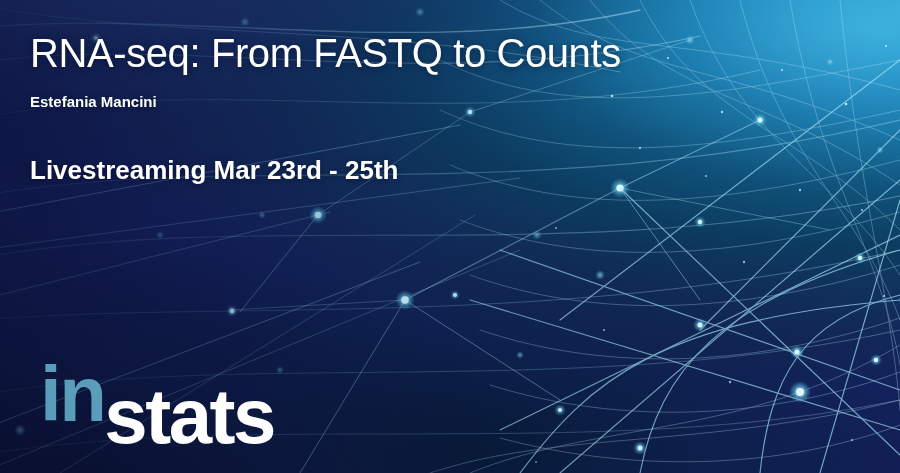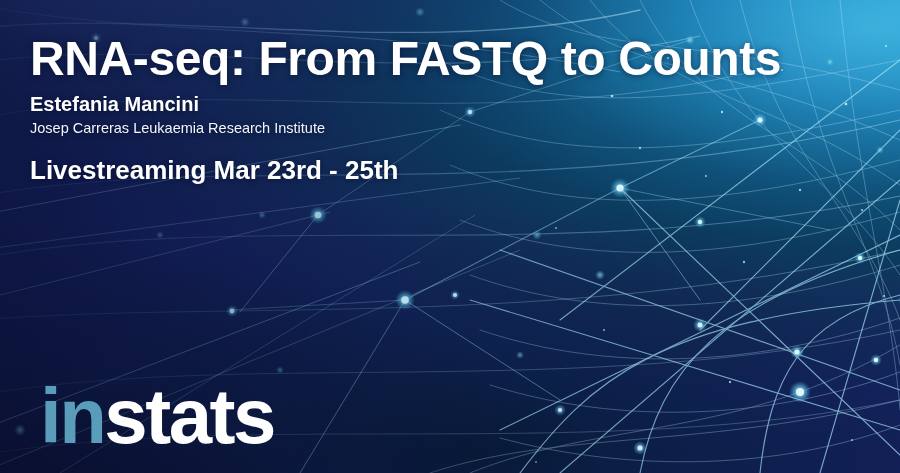--- a/index.html
+++ b/index.html
@@ -75,32 +75,32 @@
 
   
   #content {
     position: absolute;
     inset: 0;
   }
   #title {
     position: absolute;
     left: 30px;
     top: 31px;
-    font-size: 48px;
-    font-weight: 700;
+    font-size: 40px;
+    font-weight: 400;
     color: #ffffff;
     letter-spacing: -0.4px;
     white-space: nowrap;
     text-shadow: 0 1px 7px rgba(3,10,34,0.55);
   }
   #presenter {
     position: absolute;
     left: 30px;
     top: 93px;
-    font-size: 20px;
+    font-size: 15px;
     font-weight: 700;
     color: #ffffff;
     white-space: nowrap;
     text-shadow: 0 1px 5px rgba(3,10,34,0.55);
   }
   #affiliation {
     position: absolute;
     left: 30px;
     top: 120px;
     font-size: 14.5px;
@@ -119,21 +119,21 @@
     white-space: nowrap;
     text-shadow: 0 1px 5px rgba(3,10,34,0.55);
   }
 
   
   #logo {
     position: absolute;
     left: 40px;
     bottom: 18px;
     display: flex;
-    align-items: flex-end;
+    align-items: center;
     font-size: 78px;
     font-weight: 700;
     letter-spacing: -2.5px;
     line-height: 1;
   }
   #logo-in  { color: #5a9dbb; }
   #logo-stats { color: #ffffff; margin-top: 44px; }
 </style>
 </head>
 <body>
@@ -322,21 +322,20 @@
         <circle cx="536" cy="462" r="1.0" opacity="0.55"></circle>
       </g>
     </g>
   </svg>
 
   <div class="bg-layer" id="bg-vignette"></div>
 
   <div id="content">
     <div id="title">RNA-seq: From FASTQ to Counts</div>
     <div id="presenter">Estefania Mancini</div>
-    <div id="affiliation">Josep Carreras Leukaemia Research Institute</div>
     <div id="schedule">Livestreaming Mar 23rd - 25th</div>
 
     <div id="logo">
       <span id="logo-in">in</span>
       <span id="logo-stats">stats</span>
     </div>
   </div>
 </div>
 
 </body></html>

